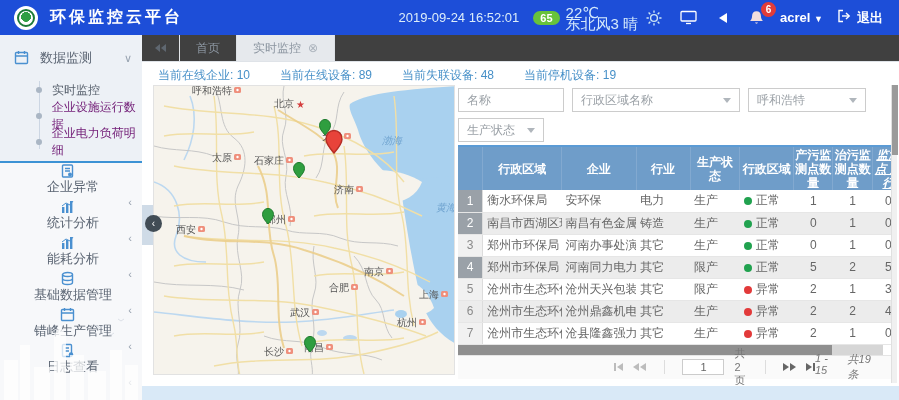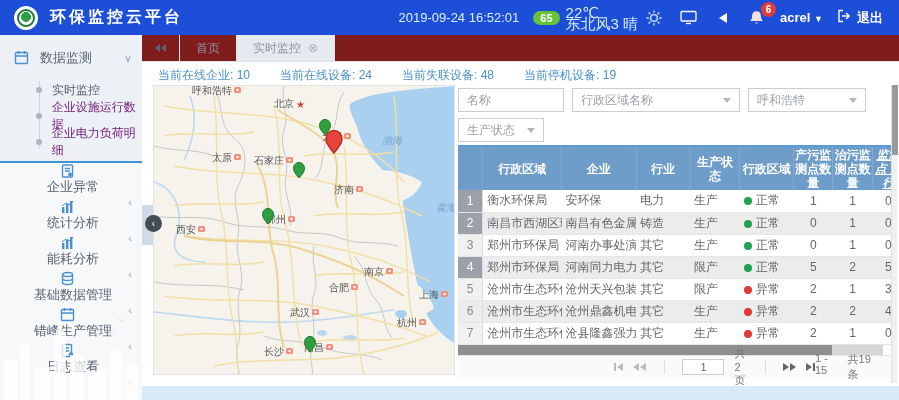--- a/index.html
+++ b/index.html
@@ -43,21 +43,21 @@
     width:1px; background:#ccd6e3; }
   .sub-item { display:flex; align-items:center; height:26px; padding-left:36px;
     font-size:12px; color:#701a75; cursor:pointer; position:relative; }
   .sub-dot { width:6px; height:6px; border-radius:50%; background:#aab6c4; margin-right:10px;
     position:relative; z-index:1; }
   .sub-item.active { color:#57606c; }
   .skyline { position:absolute; left:0; bottom:0; width:142px; height:95px; pointer-events:none; }
 
   
   .tabbar { position:absolute; left:142px; top:35px; width:757px; height:27px;
-    background:#7f1d1d; border-bottom:1px solid #dfe3e8; display:flex; align-items:stretch; }
+    background:#404040; border-bottom:1px solid #dfe3e8; display:flex; align-items:stretch; }
   .tab-scroll { width:38px; display:flex; align-items:center; justify-content:center;
     border-right:1px solid #e3e6ea; cursor:pointer; gap:1px; }
   .tri { width:0; height:0; border-top:4px solid transparent; border-bottom:4px solid transparent; }
   .tri.l { border-right:5px solid #5f6770; } .tri.r { border-left:5px solid #5f6770; }
   .tab { display:flex; align-items:center; padding:0 16px; font-size:12px; color:#8b95a0; cursor:pointer; }
   .tab.active { background:#e6e9ed; border-left:1px solid #dde1e6; border-right:1px solid #dde1e6; color:#8b95a0; }
   .tab .close { margin-left:7px; color:#aab2bb; font-size:12px; }
   .tabbar-right { margin-left:auto; display:flex; align-items:center; }
   .tab-fwd { width:40px; display:flex; align-items:center; justify-content:center;
     border-left:1px solid #e3e6ea; cursor:pointer; gap:1px; }
@@ -109,21 +109,21 @@
     color:#777; border-top:1px solid #e5e5e5; background:#fafafa; padding:0 6px; }
   .pg-icons { display:flex; align-items:center; gap:10px; margin-left:150px; }
   .pg-btn { display:flex; align-items:center; gap:1px; cursor:pointer; }
   .ptri { width:0; height:0; border-top:4px solid transparent; border-bottom:4px solid transparent; }
   .pg-btn.dis .ptri.l { border-right:6px solid #bcbcbc; } .pg-btn.dis .pbar { background:#bcbcbc; }
   .pg-btn .ptri.l { border-right:6px solid #666; } .pg-btn .ptri.r { border-left:6px solid #666; }
   .pbar { width:2px; height:8px; background:#666; }
   .pg-sep { width:1px; height:14px; background:#ddd; margin:0 8px; }
   .pg-input { width:42px; height:16px; border:1px solid #ccc; font-size:11px; text-align:center;
     color:#666; font-family:inherit; }
-  .pg-right { margin-left:auto; display:flex; gap:10px; padding-right:10px; }
+  .pg-right { margin-left:auto; display:flex; gap:10px; padding-right:10px;font-style:italic; }
 
   .vscroll { position:absolute; right:2px; top:23px; width:6px; height:298px; background:#f0f0f0;
     border-left:1px solid #e0e0e0; }
   .vscroll .vthumb { position:absolute; top:0; left:0; width:6px; height:70px; background:#9a9a9a; }
 
   .footer-strip { position:absolute; left:0; bottom:0; width:757px; height:14px; background:#d9e9f7; }
 
   svg text { font-family:"Liberation Sans","DejaVu Sans",sans-serif; }
 </style>
 </head>
@@ -343,21 +343,21 @@
         <div class="tab active">
           <span>实时监控</span>
           <span class="close">⊗</span>
         </div>
       </div>
   </div>
 
   <div class="content">
     <div class="stats" id="stats-bar">
         <span>当前在线企业: 10</span>
-        <span>当前在线设备: 24</span>
+        <span>当前在线设备: 89</span>
         <span>当前失联设备: 48</span>
         <span>当前停机设备: 19</span>
       </div>
 
     <div class="splitter"></div>
     <div class="collapse-btn">‹</div>
 
     <div class="map-panel">
       <svg id="china-map" width="302" height="290" viewBox="0 0 302 290">
         <rect x="0" y="0" width="302" height="290" fill="#f6f3ec"></rect>

